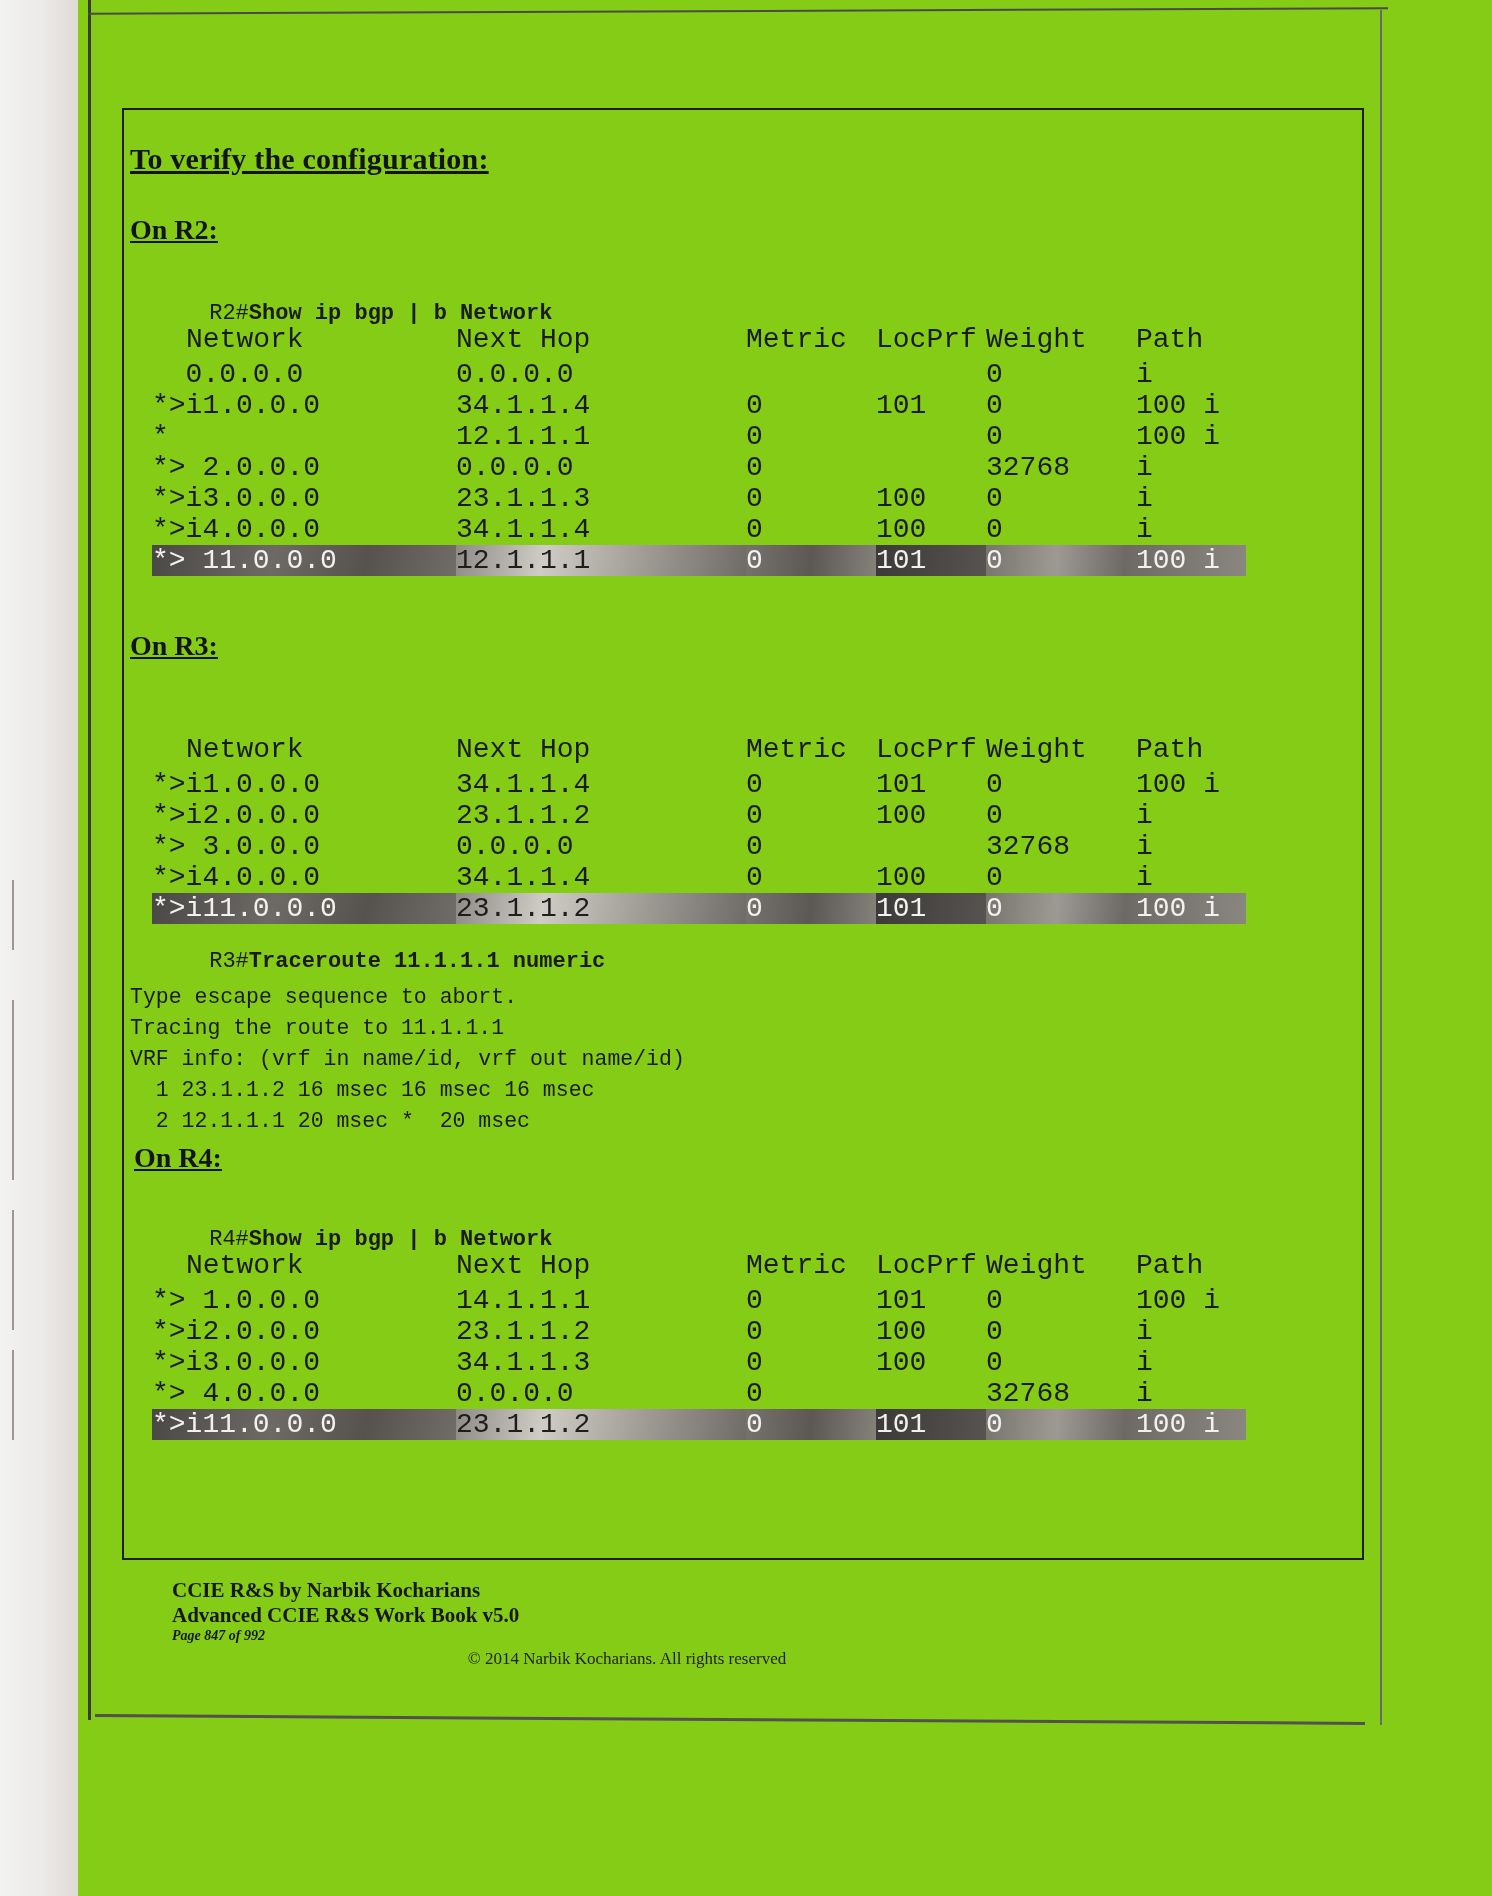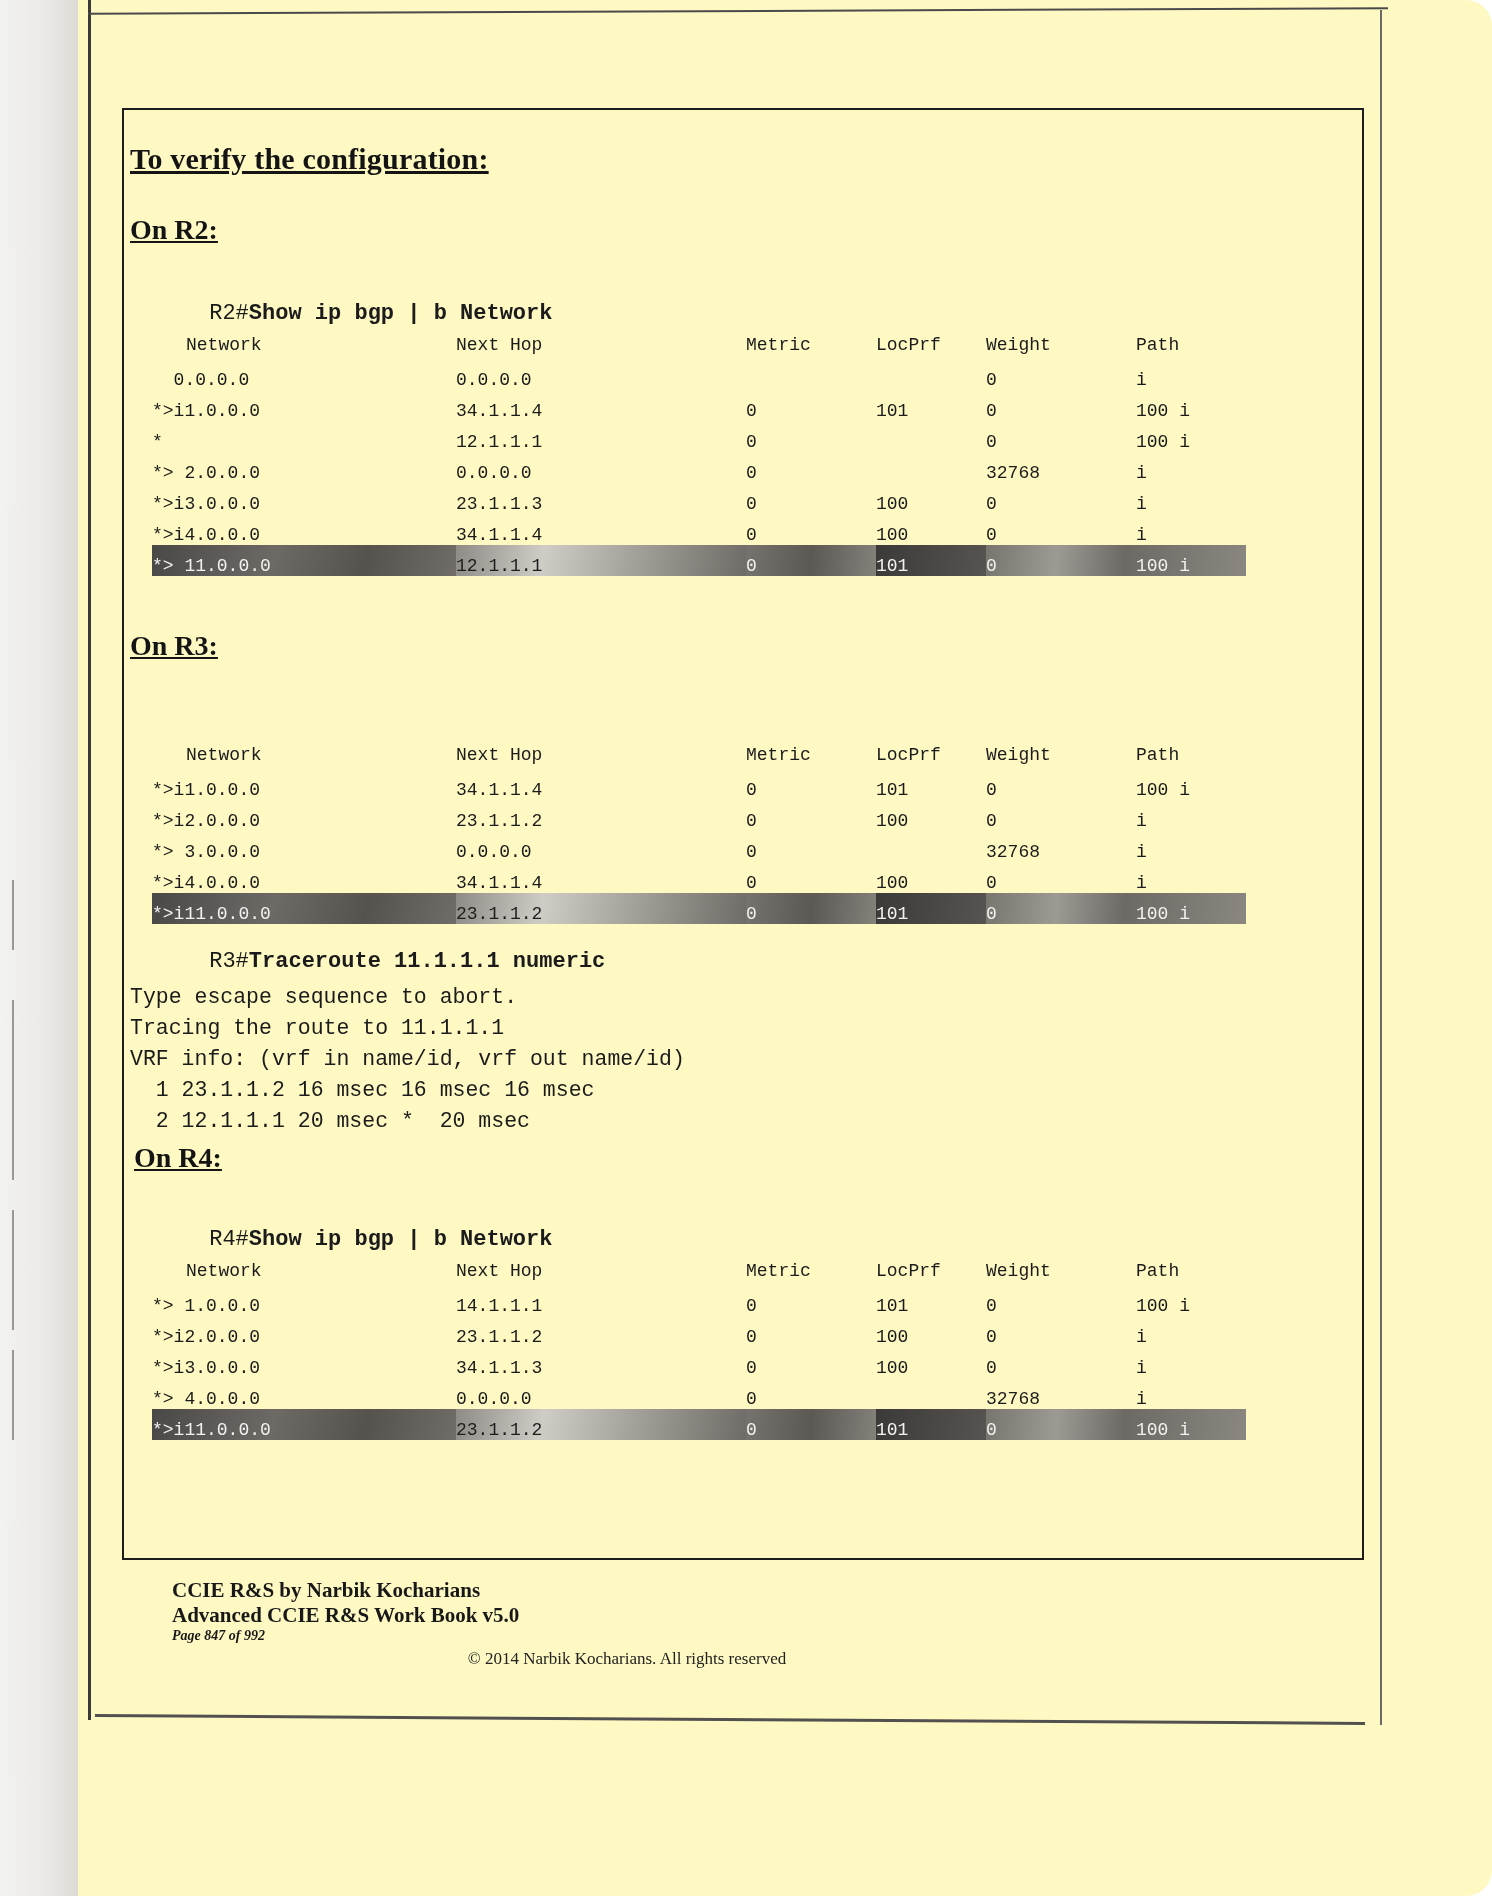--- a/index.html
+++ b/index.html
@@ -11,22 +11,21 @@
     width: 1492px;
     height: 1896px;
     position: relative;
     font-family: "Liberation Serif", serif;
     overflow: hidden;
   }
   
   .scan {
     position: absolute;
     inset: 0;
-    background: #fef9c3;
-    border-radius: 26px;
+    background: #84cc16;
   }
   
   .binding-edge {
     position: absolute;
     left: 0;
     top: 0;
     width: 78px;
     height: 1896px;
     background: linear-gradient(to right, #f2f2f1 0%, #eceae8 55%, #dddad6 100%);
   }
@@ -113,21 +112,21 @@
     color: #1b1b1b;
     white-space: pre;
   }
   .cmd .prompt { font-weight: normal; }
   .cmd .cmdtext { font-weight: bold; text-align: right; }
   .block { position: absolute; }
   
   .bgp {
     border-collapse: collapse;
     font-family: "Liberation Mono", monospace;
-    font-size: 18px;
+    font-size: 28px;
     color: #1b1b1b;
     white-space: pre;
   }
   .bgp td, .bgp th {
     padding: 0;
     margin: 0;
     height: 31px;
     vertical-align: bottom;
     font-weight: normal;
     text-align: left;

